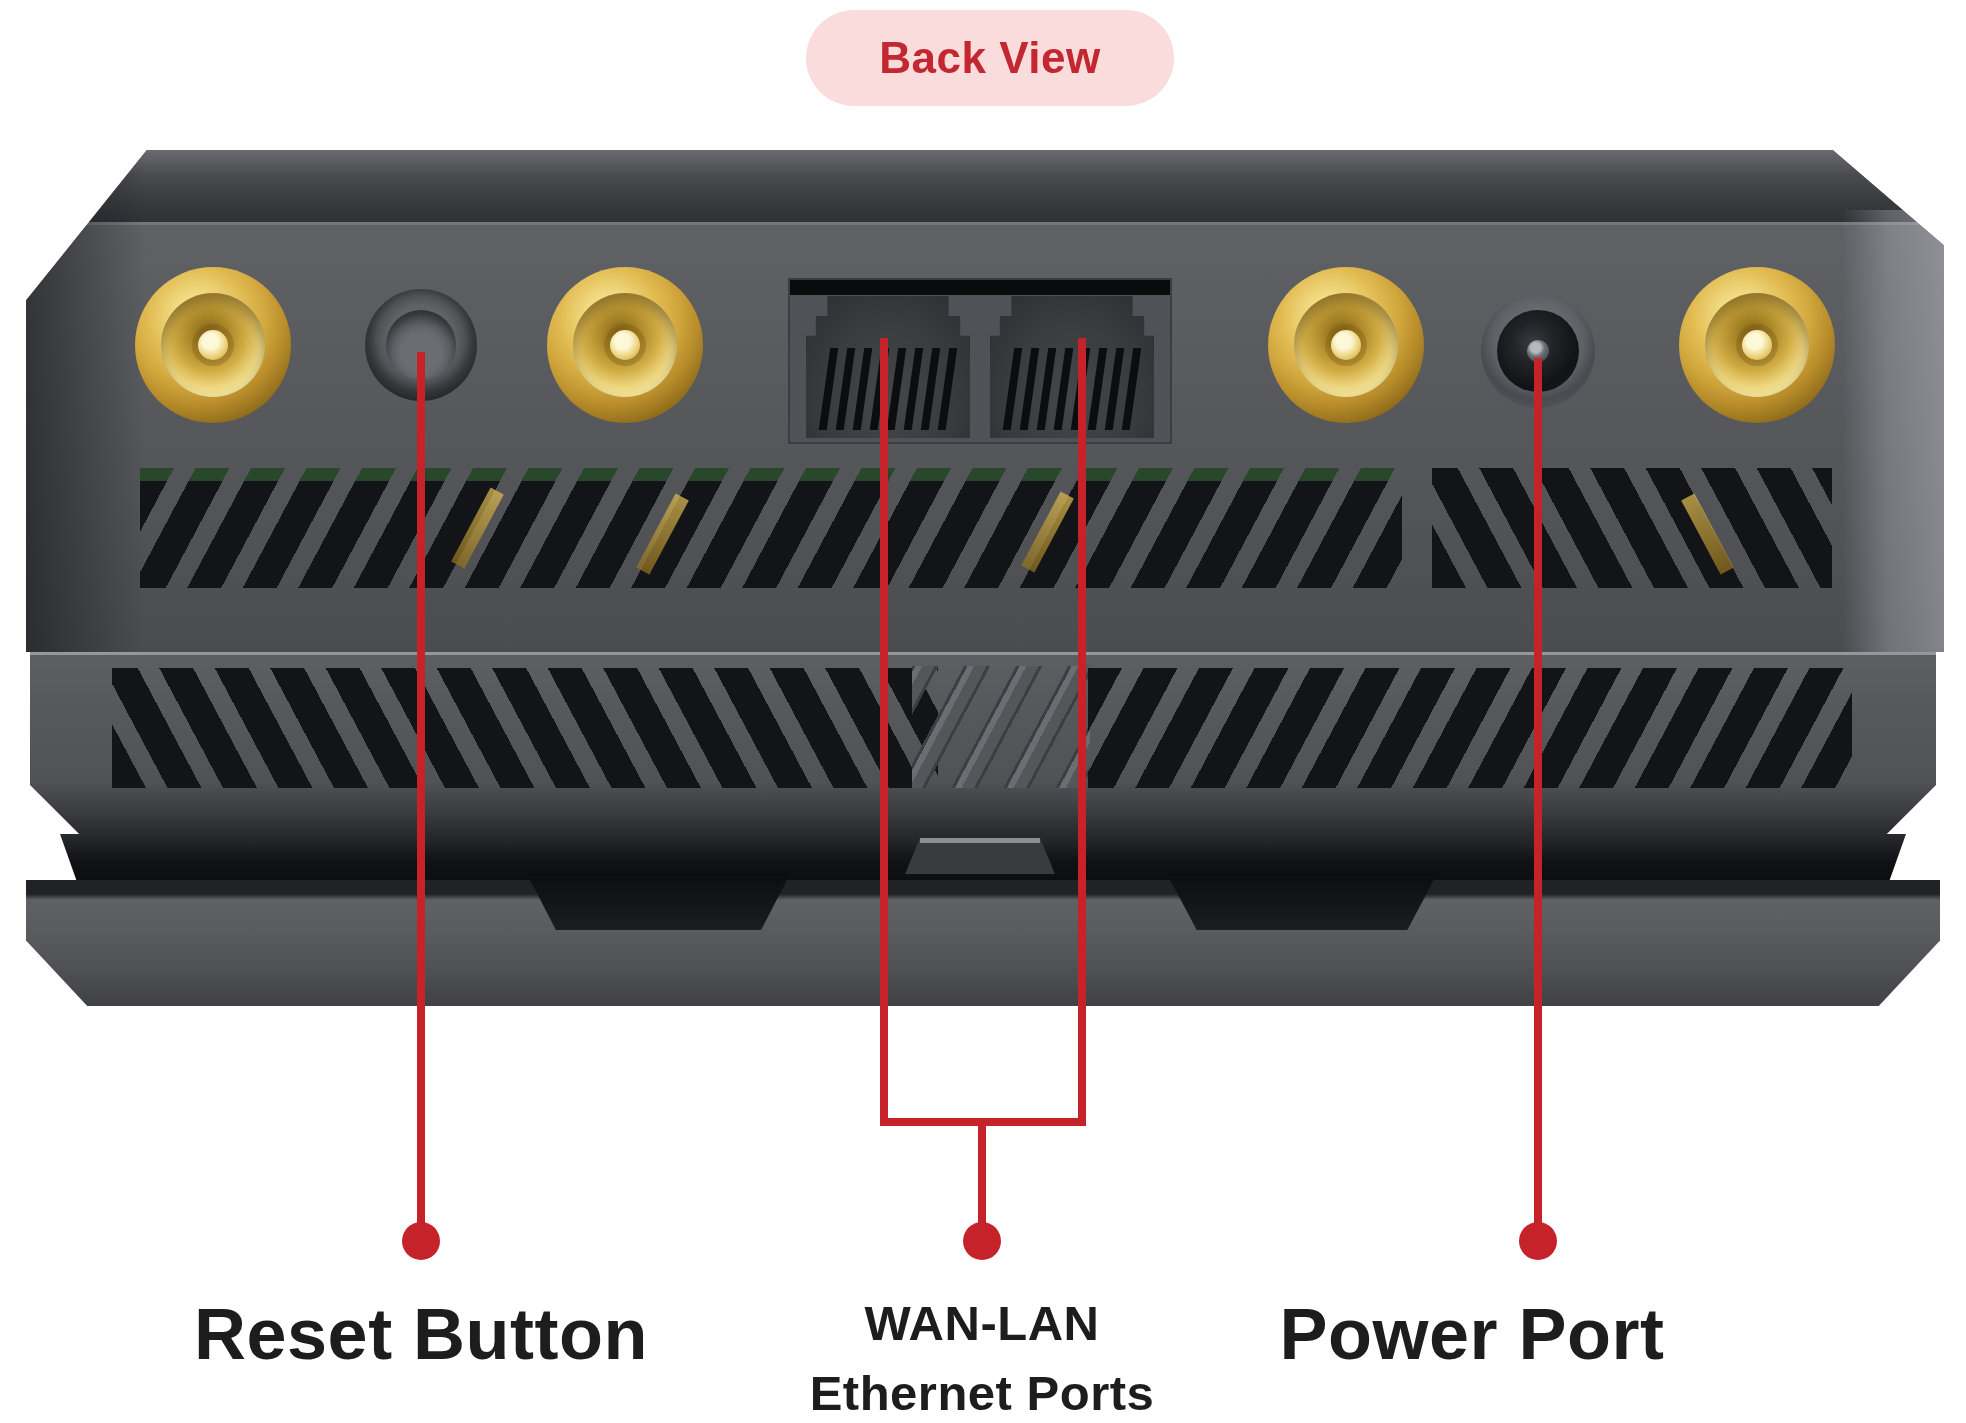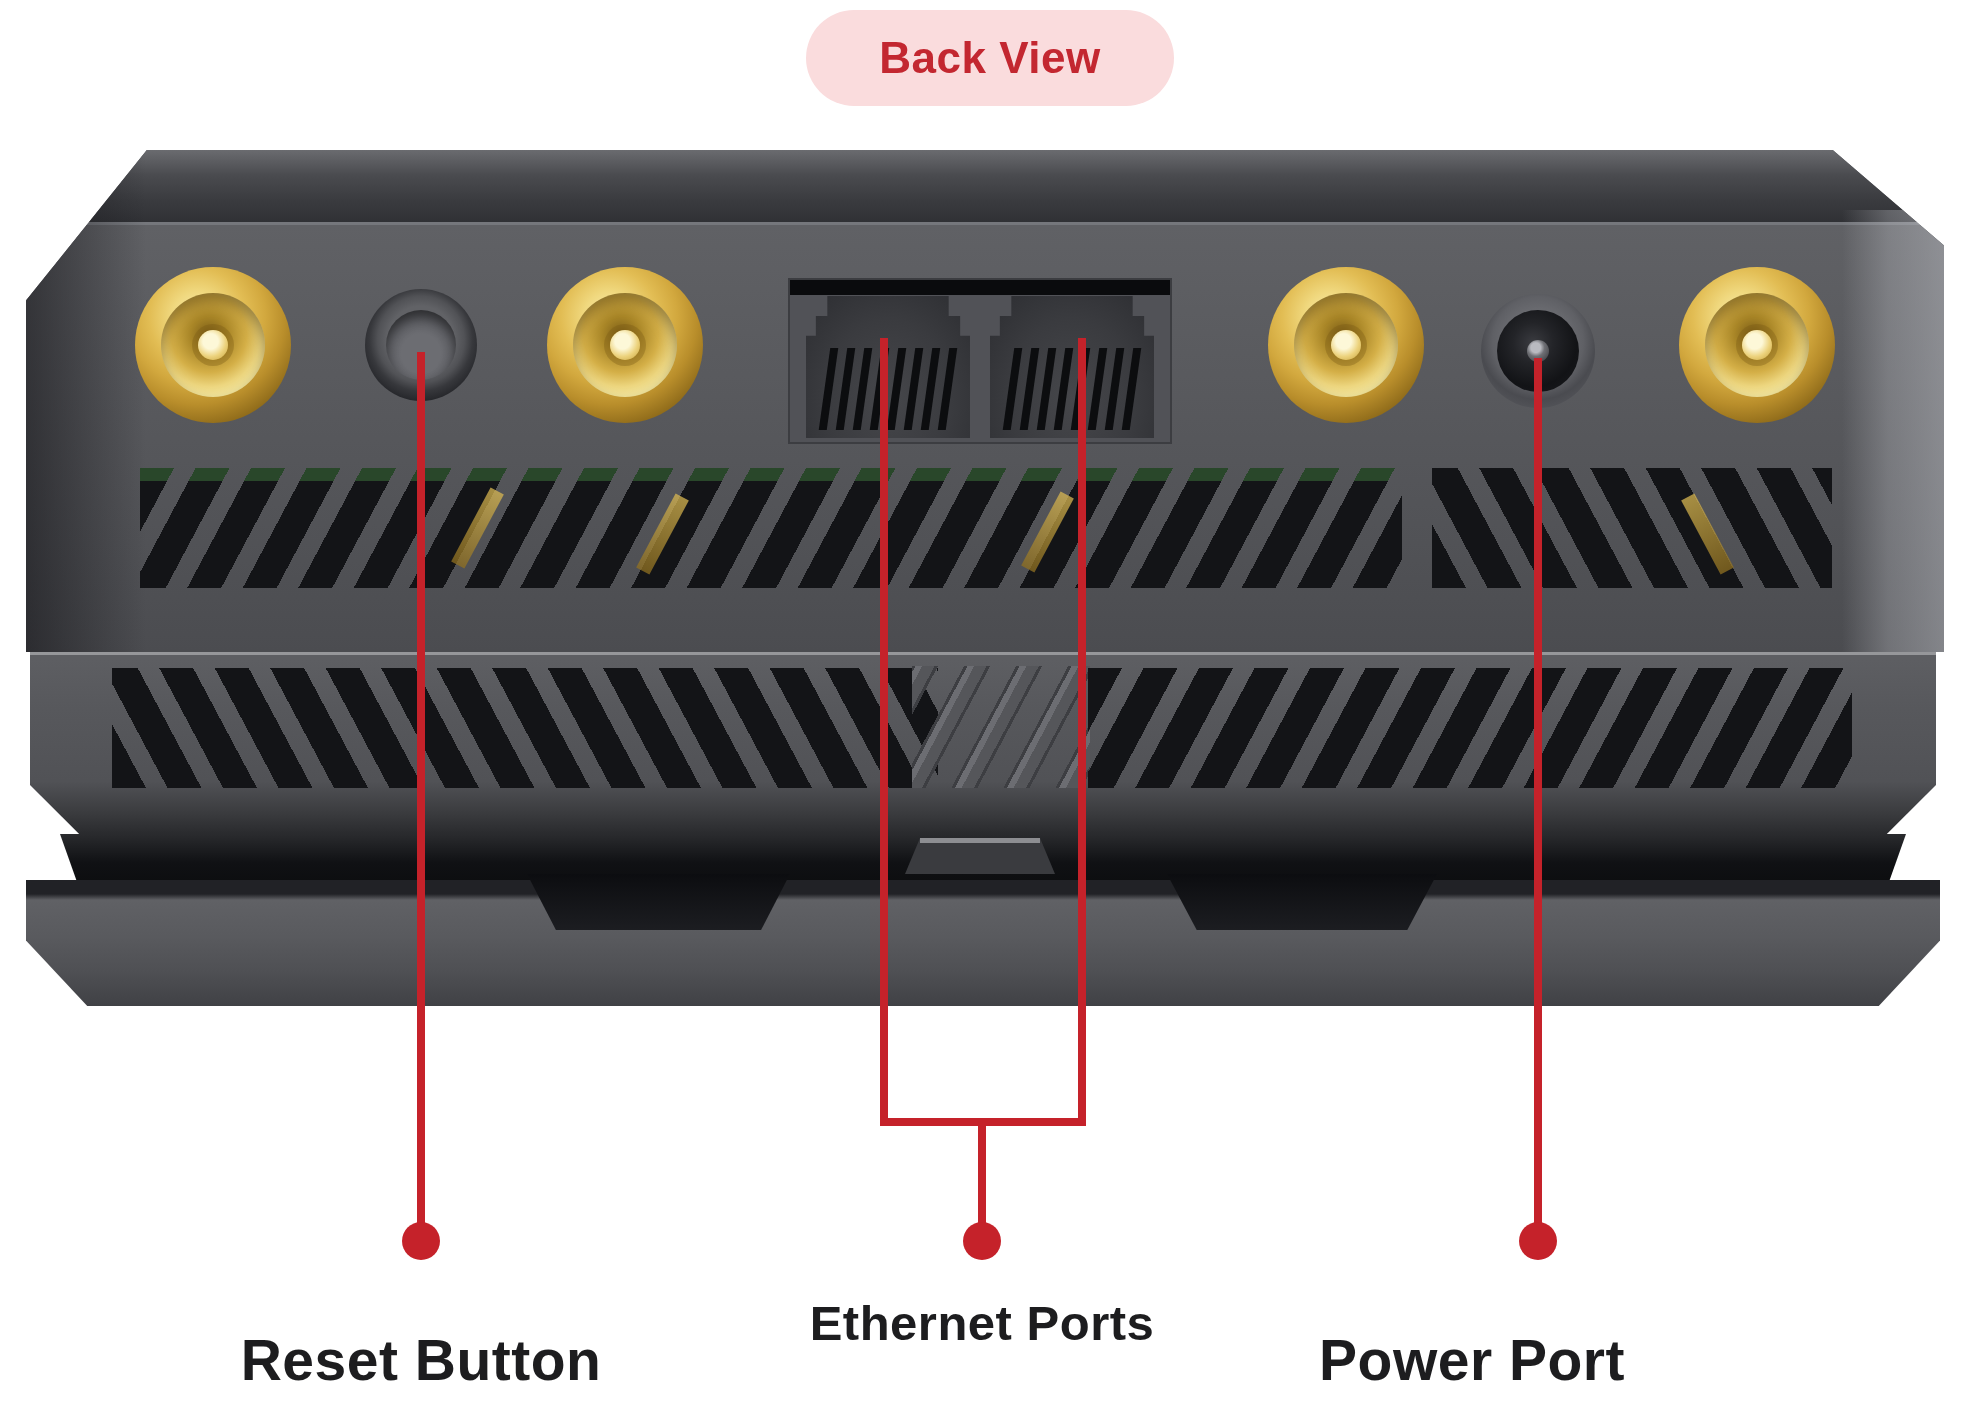--- a/index.html
+++ b/index.html
@@ -106,21 +106,21 @@
     clip-path:polygon(0 0,100% 0,89% 100%,11% 100%);}
   .notch.n1{left:527px;width:263px;} .notch.n2{left:1167px;width:270px;}
 
   
   .rline{position:absolute;width:8px;background:#c5222a;z-index:6;}
   .rbar{position:absolute;height:8px;background:#c5222a;z-index:6;}
   .rdot{position:absolute;width:38px;height:38px;border-radius:50%;background:#c5222a;z-index:6;}
 
   
   .callout-label{position:absolute;width:600px;text-align:center;color:#1d1d1f;font-weight:bold;z-index:6;}
-  .lbl-big{font-size:57px;letter-spacing:.5px;margin-top:34px;}
+  .lbl-big{font-size:72px;letter-spacing:.5px;}
   .lbl-mid{font-size:49px;letter-spacing:.5px;line-height:70px;}
   .reset-label{left:121px;top:1293px;}
   .eth-label{left:682px;top:1288px;}
   .power-label{left:1172px;top:1293px;}
 </style>
 </head>
 <body>
 
 <div class="stage">
 
@@ -219,17 +219,18 @@
   <div class="rline" style="left:1078px;top:338px;height:788px;"></div>
   <div class="rbar" style="left:880px;top:1118px;width:206px;"></div>
   <div class="rline" style="left:978px;top:1122px;height:102px;"></div>
   <div class="rdot" style="left:963px;top:1222px;"></div>
 
   <div class="rline" style="left:1534px;top:358px;height:866px;"></div>
   <div class="rdot" style="left:1519px;top:1222px;"></div>
 
   <div class="callout-label lbl-big reset-label">Reset Button</div>
   <div class="callout-label lbl-mid eth-label">
+    <div>WAN-LAN</div>
     <div>Ethernet Ports</div>
   </div>
   <div class="callout-label lbl-big power-label">Power Port</div>
 
 </div>
 
 </body></html>

